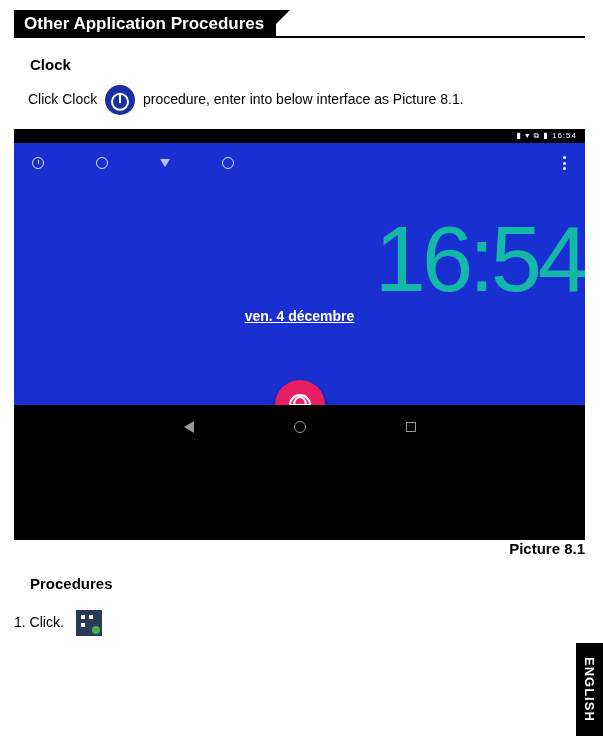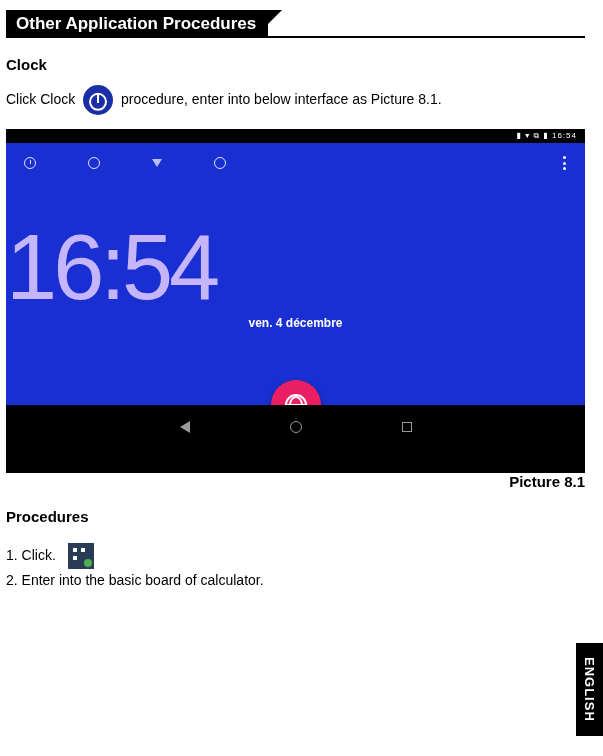--- a/index.html
+++ b/index.html
@@ -6,21 +6,21 @@
   body {
     font-family: Arial, Helvetica, sans-serif;
     width: 603px;
     height: 756px;
     position: relative;
     background: #fff;
     color: #000;
     font-size: 14px;
   }
   .page {
-    padding: 10px 18px 0 6px;
+    padding: 10px 18px 0 14px;
     position: relative;
     height: 100%;
   }
   .header-row { position: relative; margin-bottom: 18px; }
   .header-rule {
     position: absolute;
     left: 0; right: 0;
     bottom: 0;
     height: 2px;
     background: #000;
@@ -38,24 +38,24 @@
     content: "";
     position: absolute;
     right: -14px;
     top: 0;
     border-top: 14px solid #000;
     border-bottom: 14px solid transparent;
     border-right: 14px solid transparent;
   }
   .section-title {
     font-weight: bold;
-    margin: 18px 0 12px 0;
+    margin: 18px 0 12px 16px;
     font-size: 15px;
   }
-  .paragraph { line-height: 1.4; }
+  .paragraph { line-height: 1.4; margin-left: 14px; }
   .paragraph .inline-icon {
     display: inline-block;
     width: 30px; height: 30px;
     background: #1a2fa6;
     border-radius: 50%;
     vertical-align: middle;
     position: relative;
     margin: 0 4px;
   }
   .paragraph .inline-icon::before {
@@ -71,21 +71,21 @@
     position: absolute;
     left: 50%; top: 50%;
     width: 14px; height: 14px;
     border: 2px solid #fff;
     border-radius: 50%;
     transform: translate(-50%, -40%);
   }
   .screenshot-wrap { margin-top: 14px; }
   .screenshot {
     width: 100%;
-    height: 344px;
+    height: 411px;
     background: #000;
     position: relative;
   }
   .status-bar {
     height: 14px;
     background: #000;
     color: #fff;
     font-size: 8px;
     text-align: right;
     padding: 2px 8px 0 0;
@@ -111,34 +111,35 @@
     opacity: .85;
   }
   .ti-alarm { border: 1.5px solid #fff; border-radius: 50%; position: relative; }
   .ti-alarm::before { content:""; position:absolute; left:50%; top:20%; width:1px; height:4px; background:#fff; }
   .ti-clock { border: 1.5px solid #fff; border-radius:50%; position:relative; }
   .ti-timer { width:0;height:0;border-left:5px solid transparent;border-right:5px solid transparent;border-top:8px solid #fff;opacity:.7;}
   .ti-stop { border:1.5px solid #fff; border-radius:50%; }
   .tab-menu { margin-left:auto; width:4px; height:14px; display:flex; flex-direction:column; justify-content:space-between;}
   .tab-menu span{width:3px;height:3px;background:#fff;border-radius:50%;}
   .big-time {
-    color: #c4b5fd;
+    color: #14b8a6;
     font-weight: 100;
     font-size: 92px;
-    text-align: left;
+    text-align: right;
     letter-spacing: -4px;
-    margin-top: 32px;
+    margin-top: 24px;
     font-family: 'Arial Narrow', Arial, sans-serif;
   }
   .date-line {
     color: #fff;
     text-align: center;
-    font-size: 12px;
+    font-size: 14px;
     font-weight: bold;
     margin-top: -4px;
+    text-decoration: underline;
   }
   .fab {
     width: 50px; height: 50px;
     background: #e91e63;
     border-radius: 50%;
     position: absolute;
     left: 50%; bottom: -25px;
     transform: translateX(-50%);
     box-shadow: 0 3px 6px rgba(0,0,0,.4);
     display:flex; align-items:center; justify-content:center;
@@ -235,18 +236,17 @@
     <div class="picture-caption">Picture 8.1</div>
   </div>
 
   <div class="section-title">Procedures</div>
 
   <div class="calc-list">
     <span class="row">
       <span>1. Click.</span>
       <span class="calc-icon"></span>
     </span>
-    <span class="row">2. Enter into the basic board of calculator.</span>
   </div>
 
   <div class="lang-tab">ENGLISH</div>
 
 </div>
 
 </body></html>

